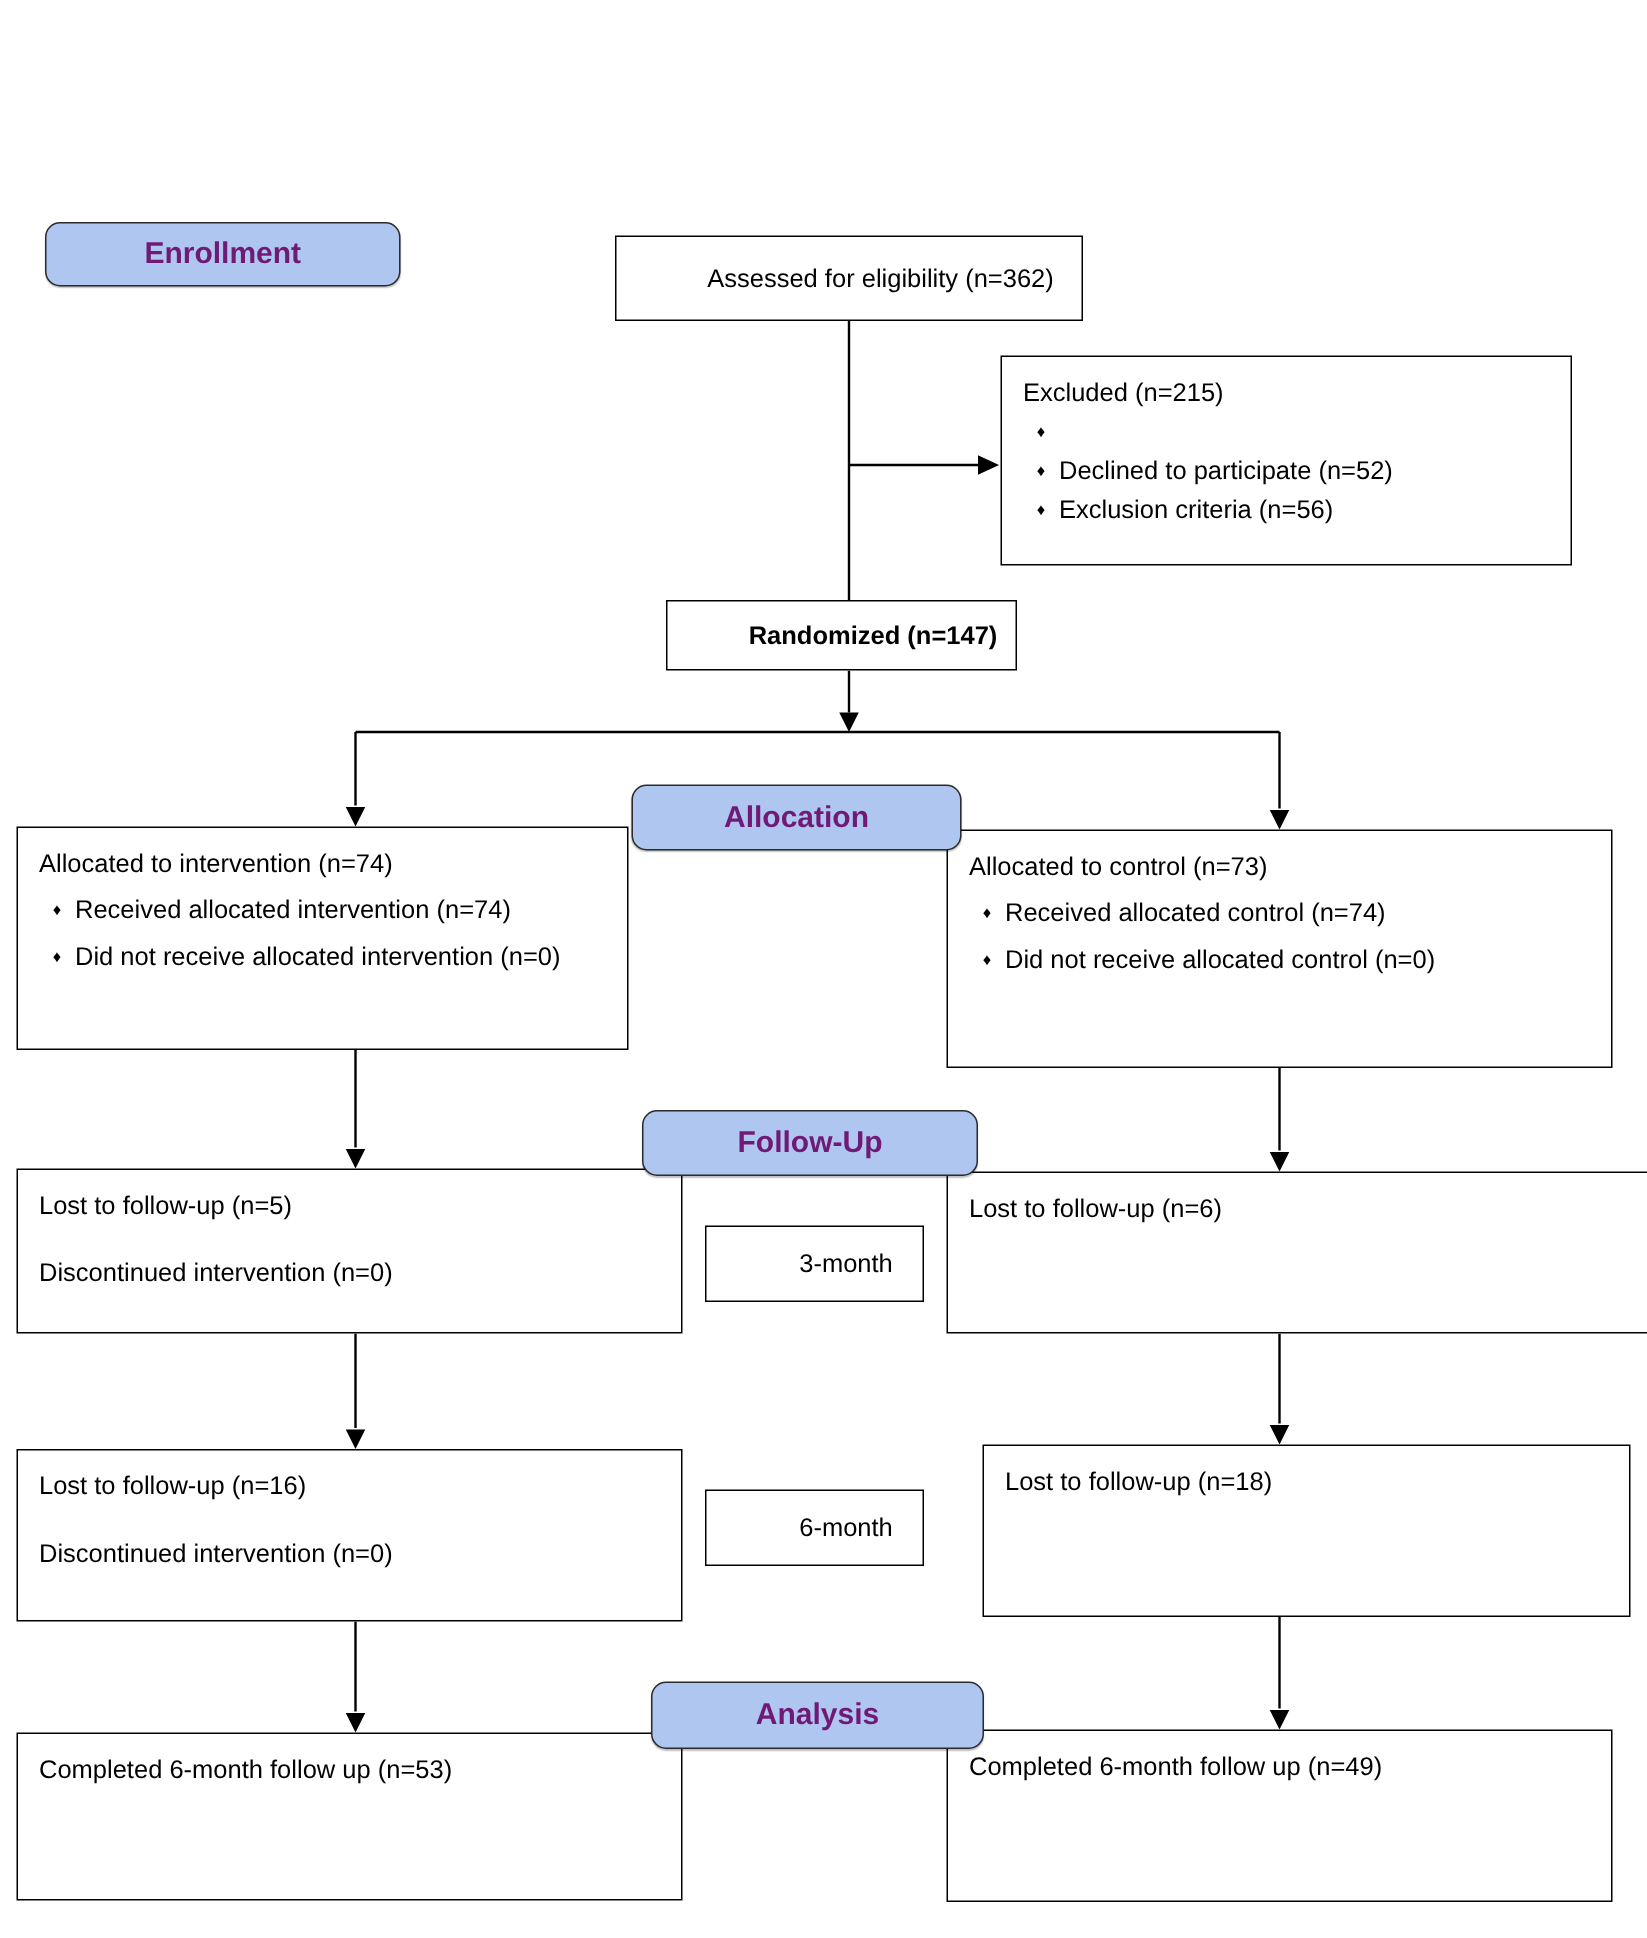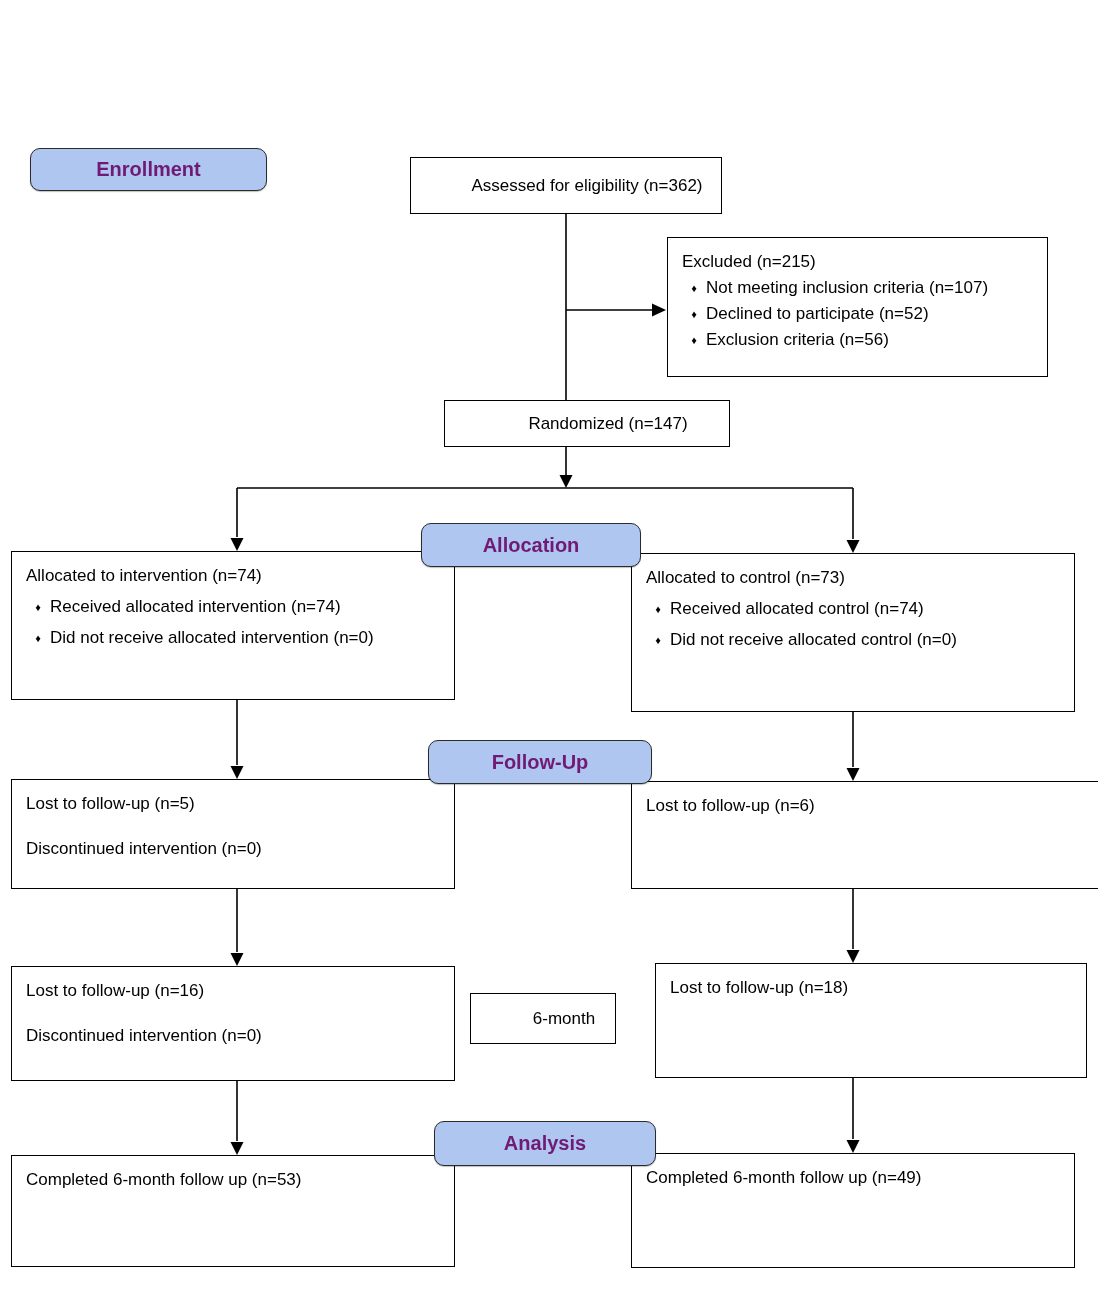--- a/index.html
+++ b/index.html
@@ -78,37 +78,36 @@
   </div>
 
   <div class="box center" style="left:410px;top:157px;width:312px;height:57px;">
     <span>Assessed for eligibility (n=362)</span>
   </div>
 
   <div class="box pad" style="left:667px;top:237px;width:381px;height:140px;">
     <div class="row">Excluded (n=215)</div>
     <div class="bullet-row">
       <span class="diamond">♦</span>
-      <span>Not meeting inclusion criteria (n=107)</span>
     </div>
     <div class="bullet-row">
       <span class="diamond">♦</span>
       <span>Declined to participate (n=52)</span>
     </div>
     <div class="bullet-row">
       <span class="diamond">♦</span>
       <span>Exclusion criteria (n=56)</span>
     </div>
   </div>
 
-  <div class="box center" style="left:444px;top:400px;width:286px;height:47px;">
+  <div class="box center" style="left:444px;top:400px;width:234px;height:47px;font-weight:bold;">
     <span>Randomized (n=147)</span>
   </div>
 
-  <div class="box pad gap" style="left:11px;top:551px;width:444px;height:149px;">
+  <div class="box pad gap" style="left:11px;top:551px;width:408px;height:149px;">
     <div class="row">Allocated to intervention (n=74)</div>
     <div class="bullet-row">
       <span class="diamond">♦</span>
       <span>Received allocated intervention (n=74)</span>
     </div>
     <div class="bullet-row">
       <span class="diamond">♦</span>
       <span>Did not receive allocated intervention (n=0)</span>
     </div>
   </div>
@@ -127,20 +126,23 @@
 
   <div class="box pad" style="left:11px;top:779px;width:444px;height:110px;">
     <div class="row">Lost to follow-up (n=5)</div>
     <div class="row second-line">Discontinued intervention (n=0)</div>
   </div>
 
   <div class="box pad" style="left:631px;top:781px;width:480px;height:108px;">
     <div class="row">Lost to follow-up (n=6)</div>
   </div>
 
+  <div class="box center" style="left:470px;top:817px;width:146px;height:51px;">
+    <span>3-month</span>
+  </div>
 
   <div class="box pad" style="left:11px;top:966px;width:444px;height:115px;">
     <div class="row">Lost to follow-up (n=16)</div>
     <div class="row second-line">Discontinued intervention (n=0)</div>
   </div>
 
   <div class="box pad" style="left:655px;top:963px;width:432px;height:115px;">
     <div class="row">Lost to follow-up (n=18)</div>
   </div>
 

